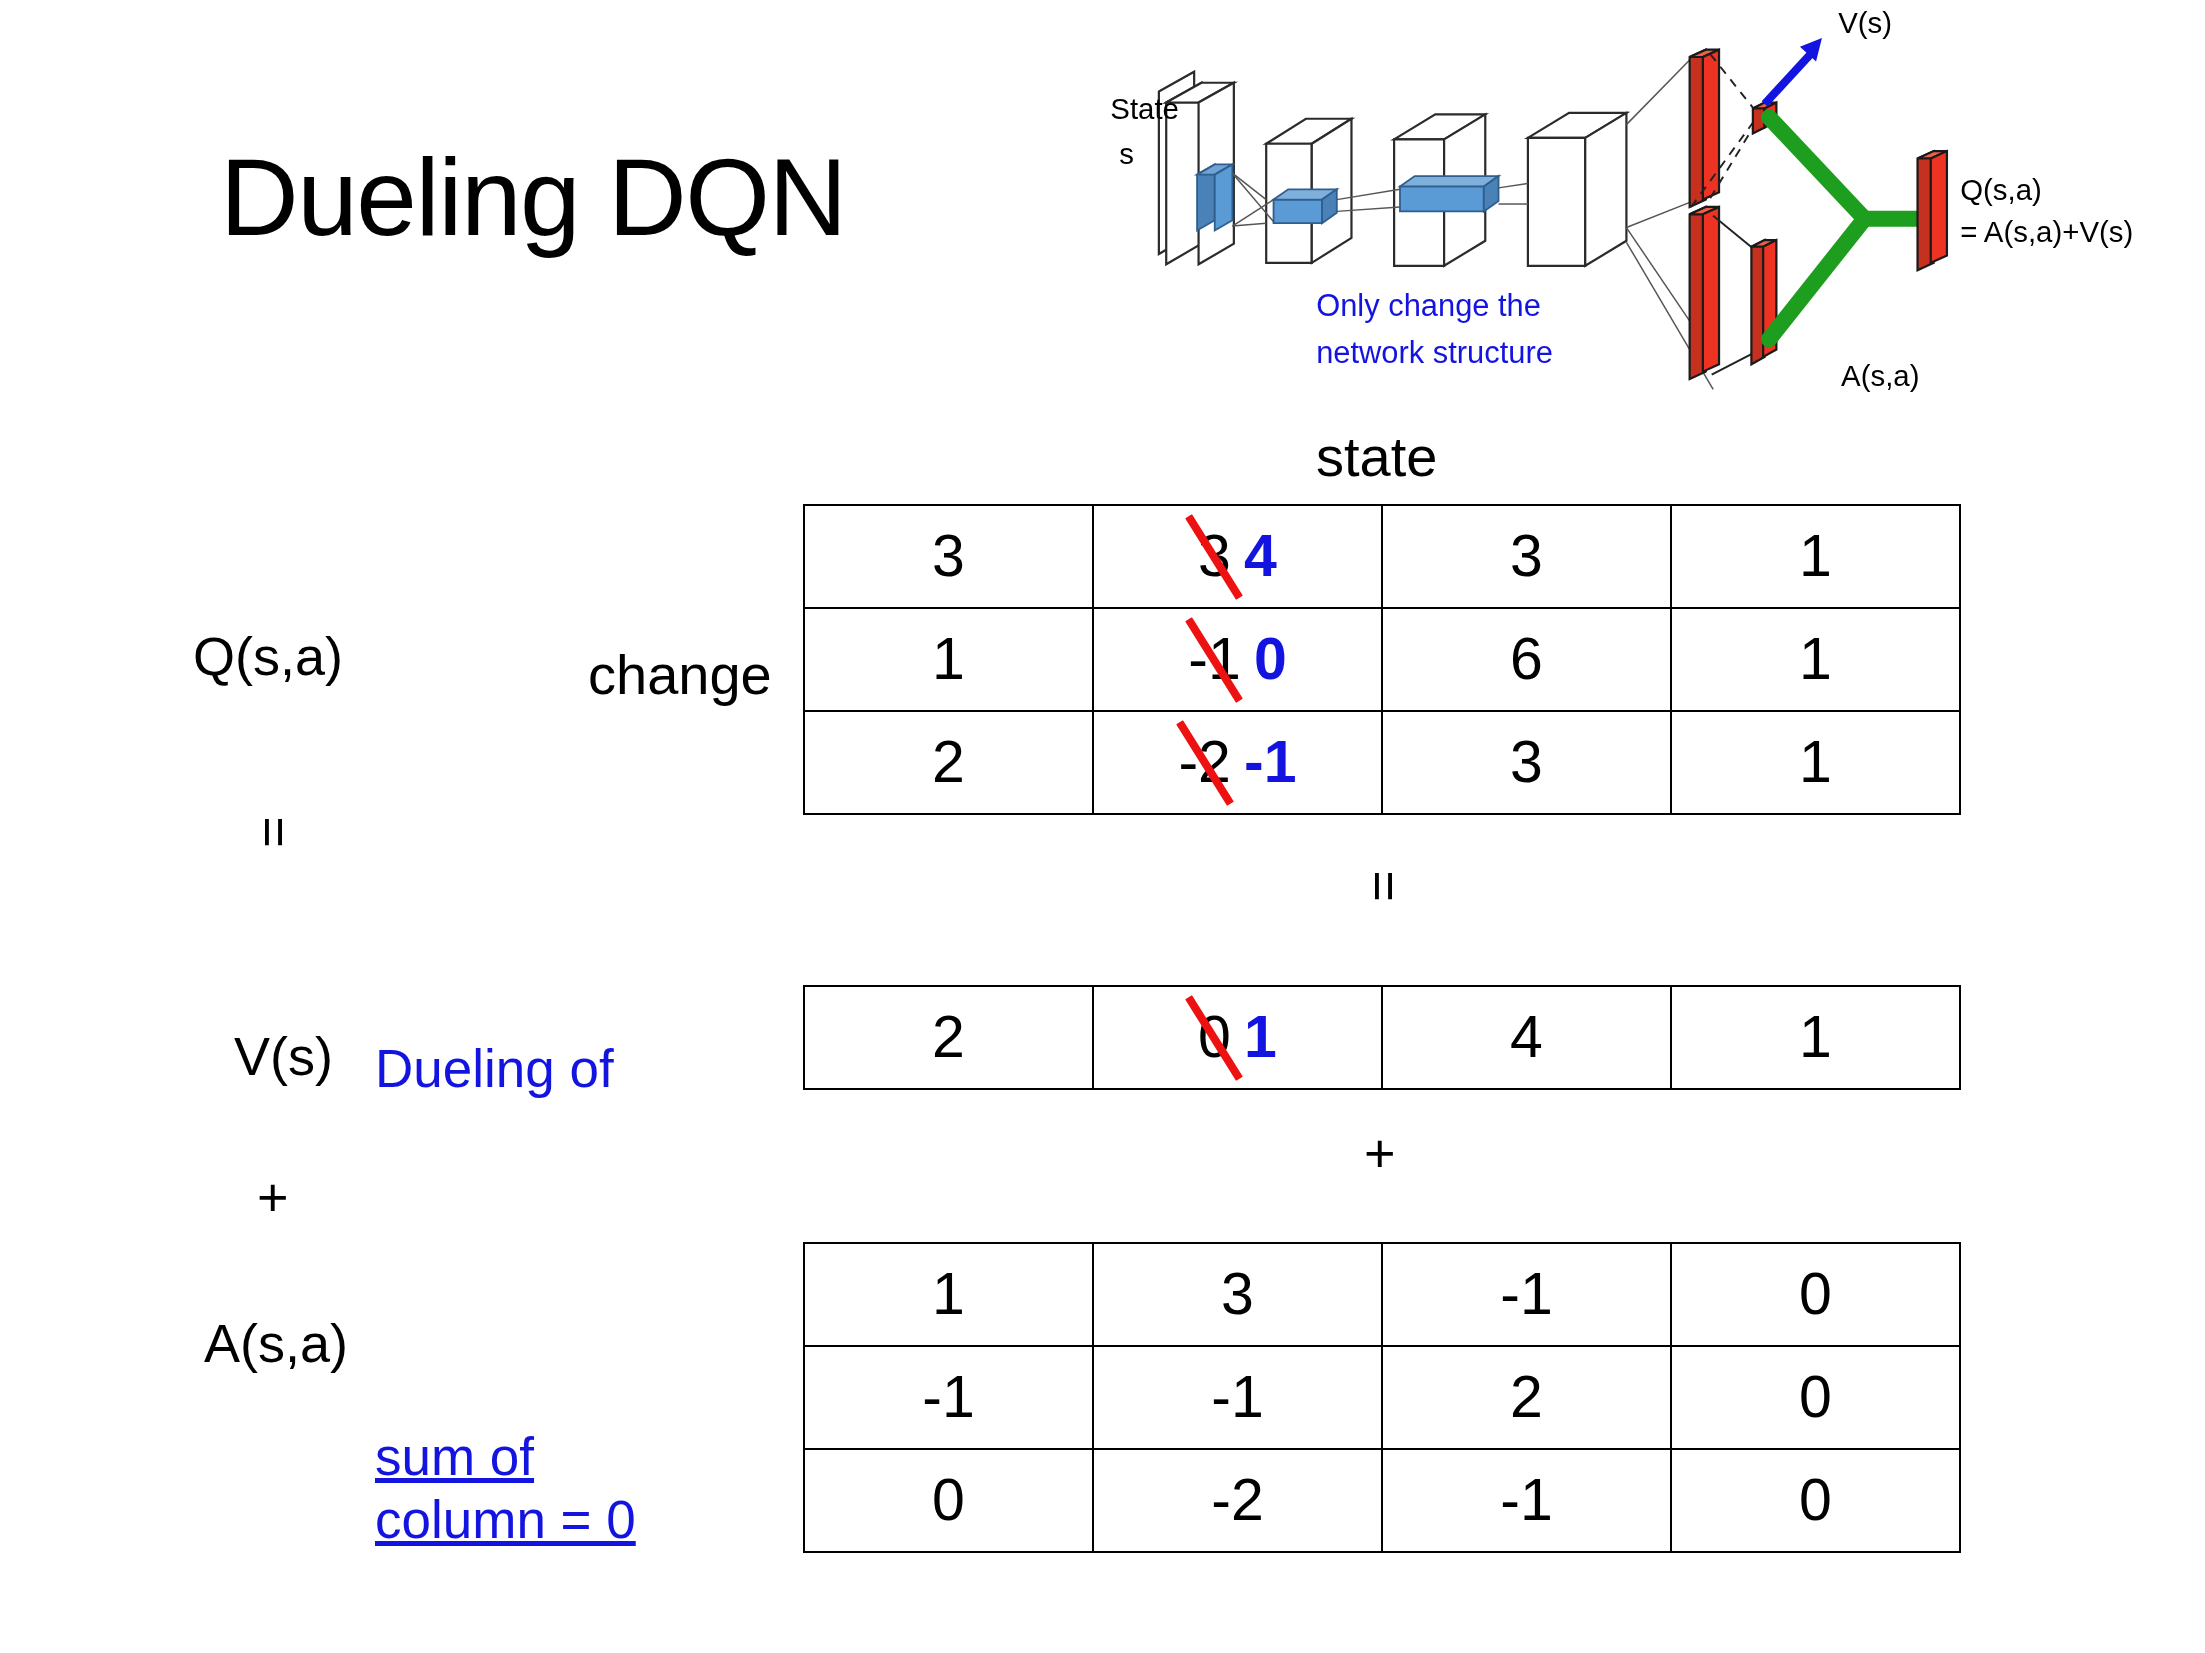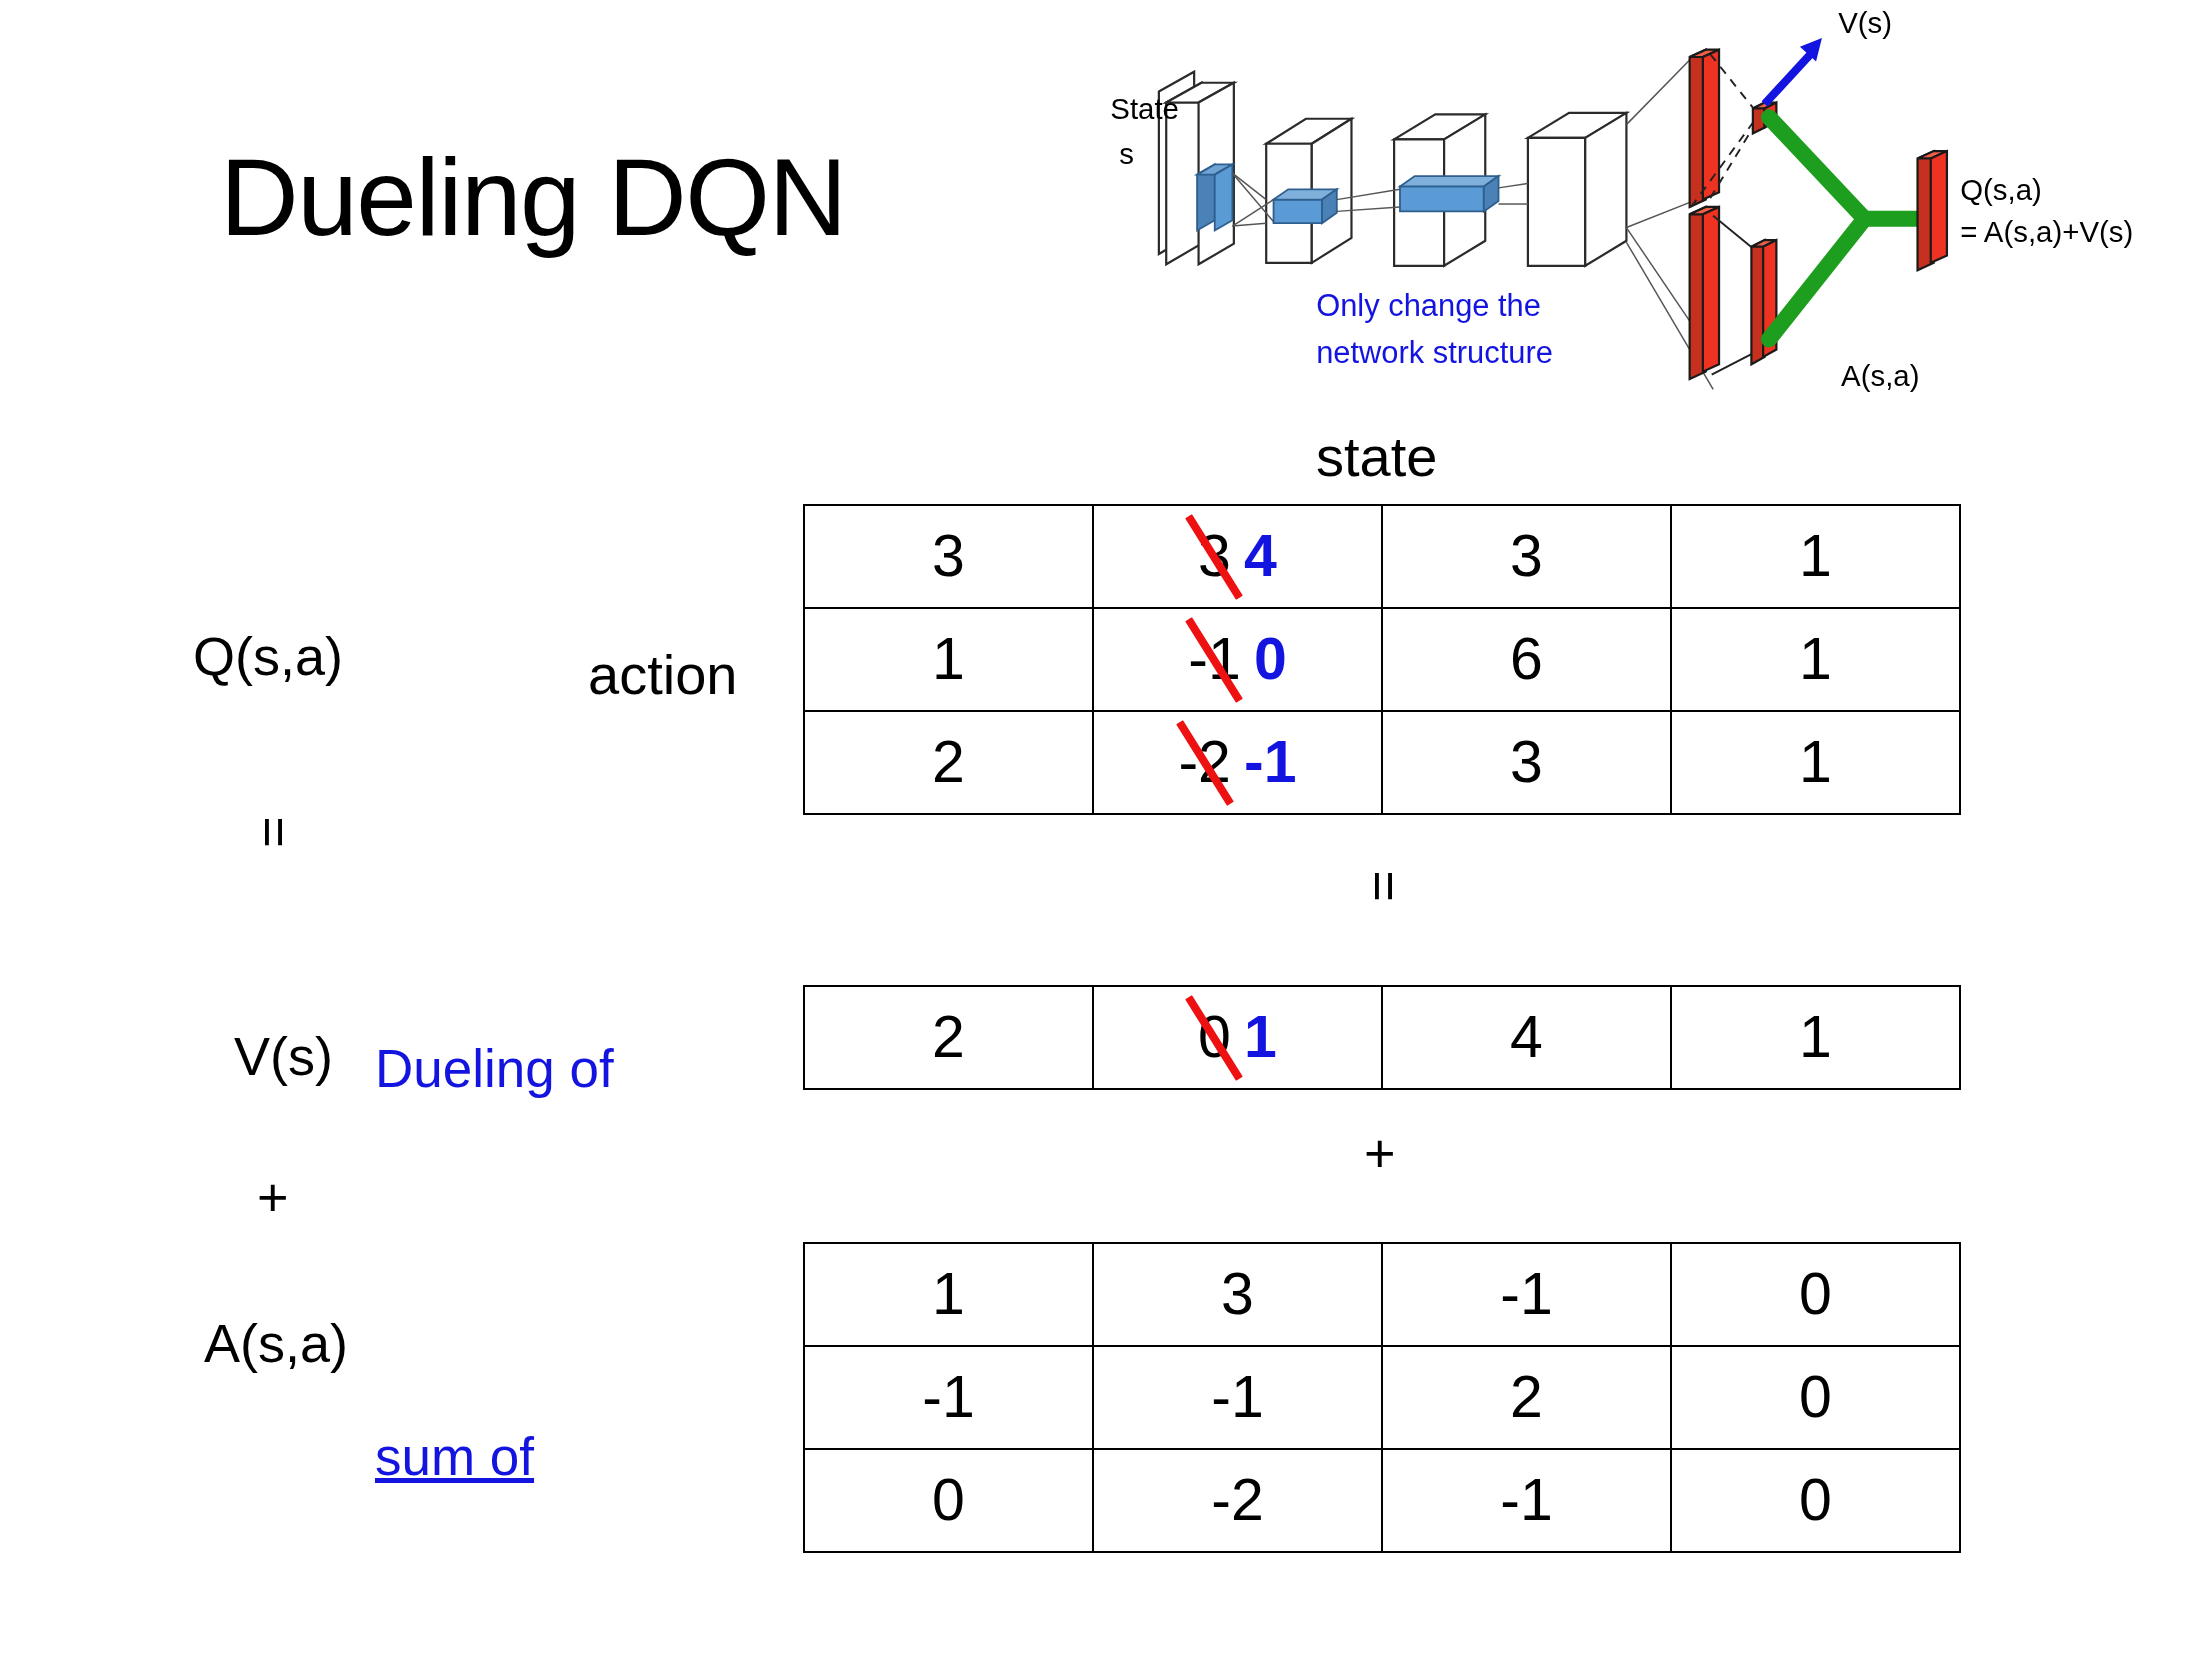--- a/index.html
+++ b/index.html
@@ -245,40 +245,41 @@
       <text class="diag-text" x="1004" y="516">A(s,a)</text>
       <text class="diag-text" x="1166" y="262">Q(s,a)</text>
       <text class="diag-text" x="1166" y="320">= A(s,a)+V(s)</text>
       <text class="diag-text-blue" x="290" y="420">Only change the</text>
       <text class="diag-text-blue" x="290" y="484">network structure</text>
     </svg>
   </div>
 
   <div class="abs" id="state-label" style="left:1316px; top:429px;">state</div>
 
-  <div class="abs" id="action-label" style="left:588px; top:647px;">action</div>
+  <div class="abs" id="action-label" style="left:588px; top:647px;">change</div>
 
   <div class="abs side-label" style="left:193px; top:629px;">Q(s,a)</div>
 
   <div class="abs" style="left:259px; top:805px;">
     <span class="eq-vert">=</span>
   </div>
 
   <div class="abs side-label" style="left:234px; top:1029px;">V(s)</div>
 
   <div class="abs blue-note" style="left:375px; top:1038px;">
     <div>Dueling of</div>
   </div>
 
   <div class="abs op-sym" style="left:257px; top:1170px;">+</div>
 
   <div class="abs side-label" style="left:204px; top:1316px;">A(s,a)</div>
 
   <div class="abs blue-note" style="left:375px; top:1426px;text-decoration:underline;">
     <div>sum of</div>
+    <div>column = 0</div>
   </div>
 
   <table class="grid abs" id="q-table" style="left:803px; top:504px;">
     <tbody>
         <tr>
           <td><span class="cellwrap">
               <span>3</span>
             </span></td>
           <td><span class="cellwrap">
               <span class="old-val">3<span class="slash"></span></span>

